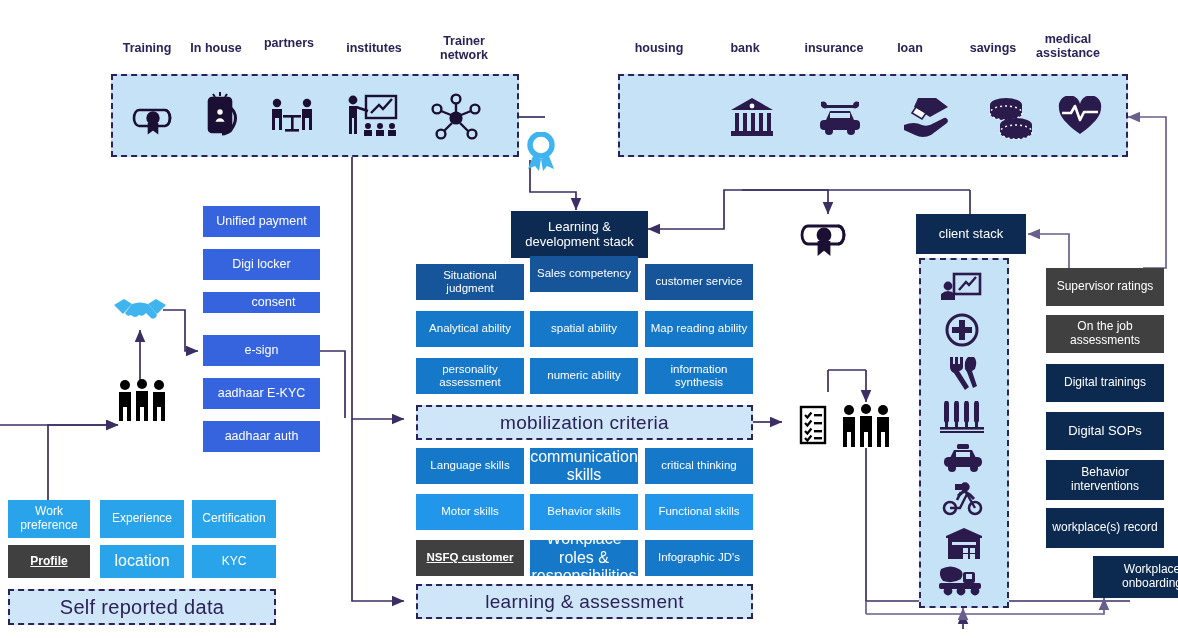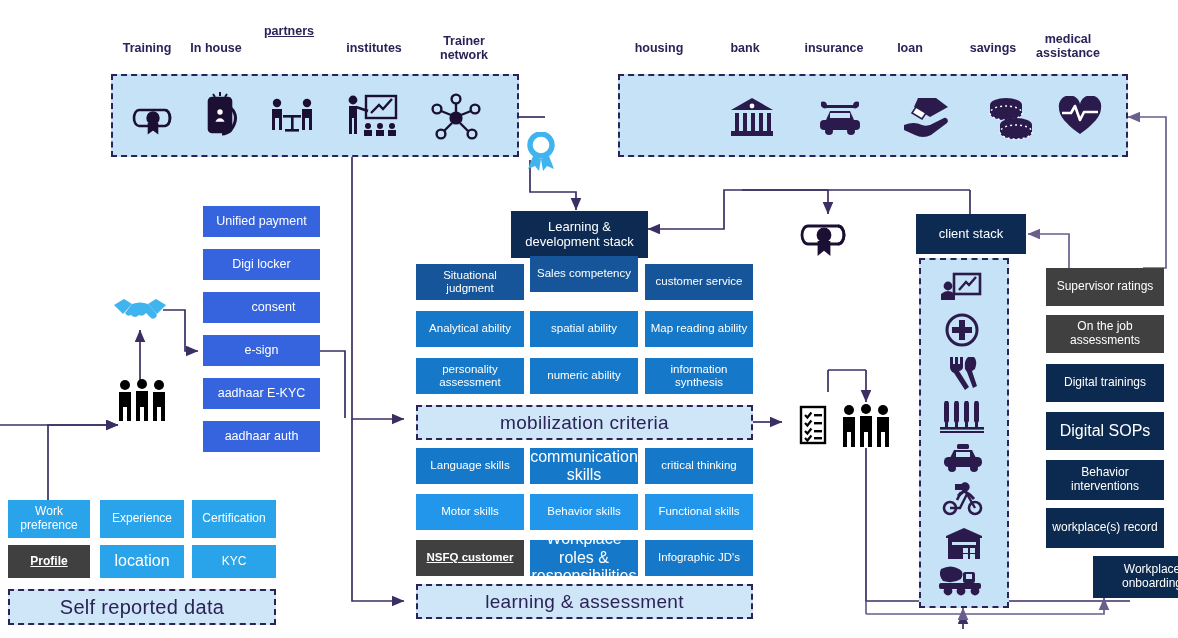--- a/index.html
+++ b/index.html
@@ -101,21 +101,21 @@
 
       <path d="M866,614 L1104,614 L1104,598" marker-end="url(#ah2)"></path>
       <path d="M866,601 L866,614"></path>
 
       <path d="M963,614 L963,608" marker-end="url(#ah2)"></path>
     </g>
   </svg>
 
   <div class="lbl" style="left:119px;top:41px;width:56px;">Training</div>
   <div class="lbl" style="left:185px;top:41px;width:62px;">In house</div>
-  <div class="lbl" style="left:258px;top:24px;width:62px;text-decoration:underline;">partners</div>
+  <div class="lbl" style="left:258px;top:36px;width:62px;">partners</div>
   <div class="lbl" style="left:341px;top:41px;width:66px;">institutes</div>
   <div class="lbl" style="left:431px;top:34px;width:66px;white-space:pre-line;">Trainer
 network</div>
 
   <div class="dashbox" style="left:111px;top:74px;width:408px;height:83px;"></div>
 
   <div class="icon" style="left:131px;top:98px;width:48px;height:40px;">
     <svg width="48" height="40" viewBox="0 0 48 40" fill="none" stroke="#1b1033" stroke-width="2.6">
       <path d="M8,12 h26 a5,8 0 0 1 0,16 h-26 a5,8 0 0 1 0,-16z"></path>
       <path d="M34,12 a5,8 0 0 1 0,16"></path>
@@ -240,21 +240,21 @@
   <div class="icon" style="left:524px;top:132px;width:34px;height:42px;">
     <svg width="34" height="42" viewBox="0 0 34 42" fill="#3fb4ef">
       <circle cx="17" cy="13" r="11" fill="none" stroke="#3fb4ef" stroke-width="5.4"></circle>
       <path d="M9,24 l-5,13 l7,-3 l4,5 l2,-12z"></path>
       <path d="M25,24 l5,13 l-7,-3 l-4,5 l-2,-12z"></path>
     </svg>
   </div>
 
   <div class="box c-royal" style="left:203px;top:206px;width:117px;height:31px;font-size:12.5px;">Unified payment</div>
   <div class="box c-royal" style="left:203px;top:249px;width:117px;height:31px;font-size:12.5px;">Digi locker</div>
-  <div class="box c-royal" style="left:203px;top:292px;width:117px;height:31px;font-size:12.5px;padding-left:28px;">consent</div>
+  <div class="box c-royal" style="left:203px;top:292px;width:117px;height:21px;font-size:12.5px;padding-left:28px;">consent</div>
   <div class="box c-royal" style="left:203px;top:335px;width:117px;height:31px;font-size:12.5px;">e-sign</div>
   <div class="box c-royal" style="left:203px;top:378px;width:117px;height:31px;font-size:12.5px;">aadhaar E-KYC</div>
   <div class="box c-royal" style="left:203px;top:421px;width:117px;height:31px;font-size:12.5px;">aadhaar auth</div>
 
   <div class="icon" style="left:112px;top:295px;width:56px;height:34px;">
     <svg width="56" height="34" viewBox="0 0 56 34" fill="#3fb4ef">
       <path d="M2,10 l10,-6 l8,5 l-9,10z"></path>
       <path d="M54,10 l-10,-6 l-8,5 l9,10z"></path>
       <path d="M20,9 q8,-3 16,0 l8,9 q2,3 -1,5 q-3,2 -5,-1 l-4,-4 q-3,4 -7,2 q-4,4 -8,0 q-4,2 -6,-2z"></path>
     </svg>
@@ -443,18 +443,18 @@
       <rect x="2" y="20" width="42" height="6" rx="2"></rect>
       <circle cx="11" cy="28" r="4.4"></circle>
         <circle cx="24" cy="28" r="4.4"></circle>
         <circle cx="38" cy="28" r="4.4"></circle>
     </svg>
   </div>
 
   <div class="box c-red" style="left:1046px;top:268px;width:118px;height:38px;font-size:12px;">Supervisor ratings</div>
   <div class="box c-red" style="left:1046px;top:315px;width:118px;height:38px;font-size:12px;">On the job assessments</div>
   <div class="box c-navy2" style="left:1046px;top:364px;width:118px;height:38px;font-size:12px;">Digital trainings</div>
-  <div class="box c-navy2" style="left:1046px;top:412px;width:118px;height:38px;font-size:16px;">Digital SOPs</div>
+  <div class="box c-navy2" style="left:1046px;top:412px;width:118px;height:38px;font-size:13px;">Digital SOPs</div>
   <div class="box c-navy2" style="left:1046px;top:460px;width:118px;height:40px;font-size:12px;">Behavior interventions</div>
   <div class="box c-navy2" style="left:1046px;top:508px;width:118px;height:40px;font-size:12px;">workplace(s) record</div>
   <div class="box c-navy2" style="left:1046px;top:556px;width:118px;height:42px;font-size:12px;margin-left:47px;">Workplace onboarding</div>
 
 </div>
 
 </body></html>

